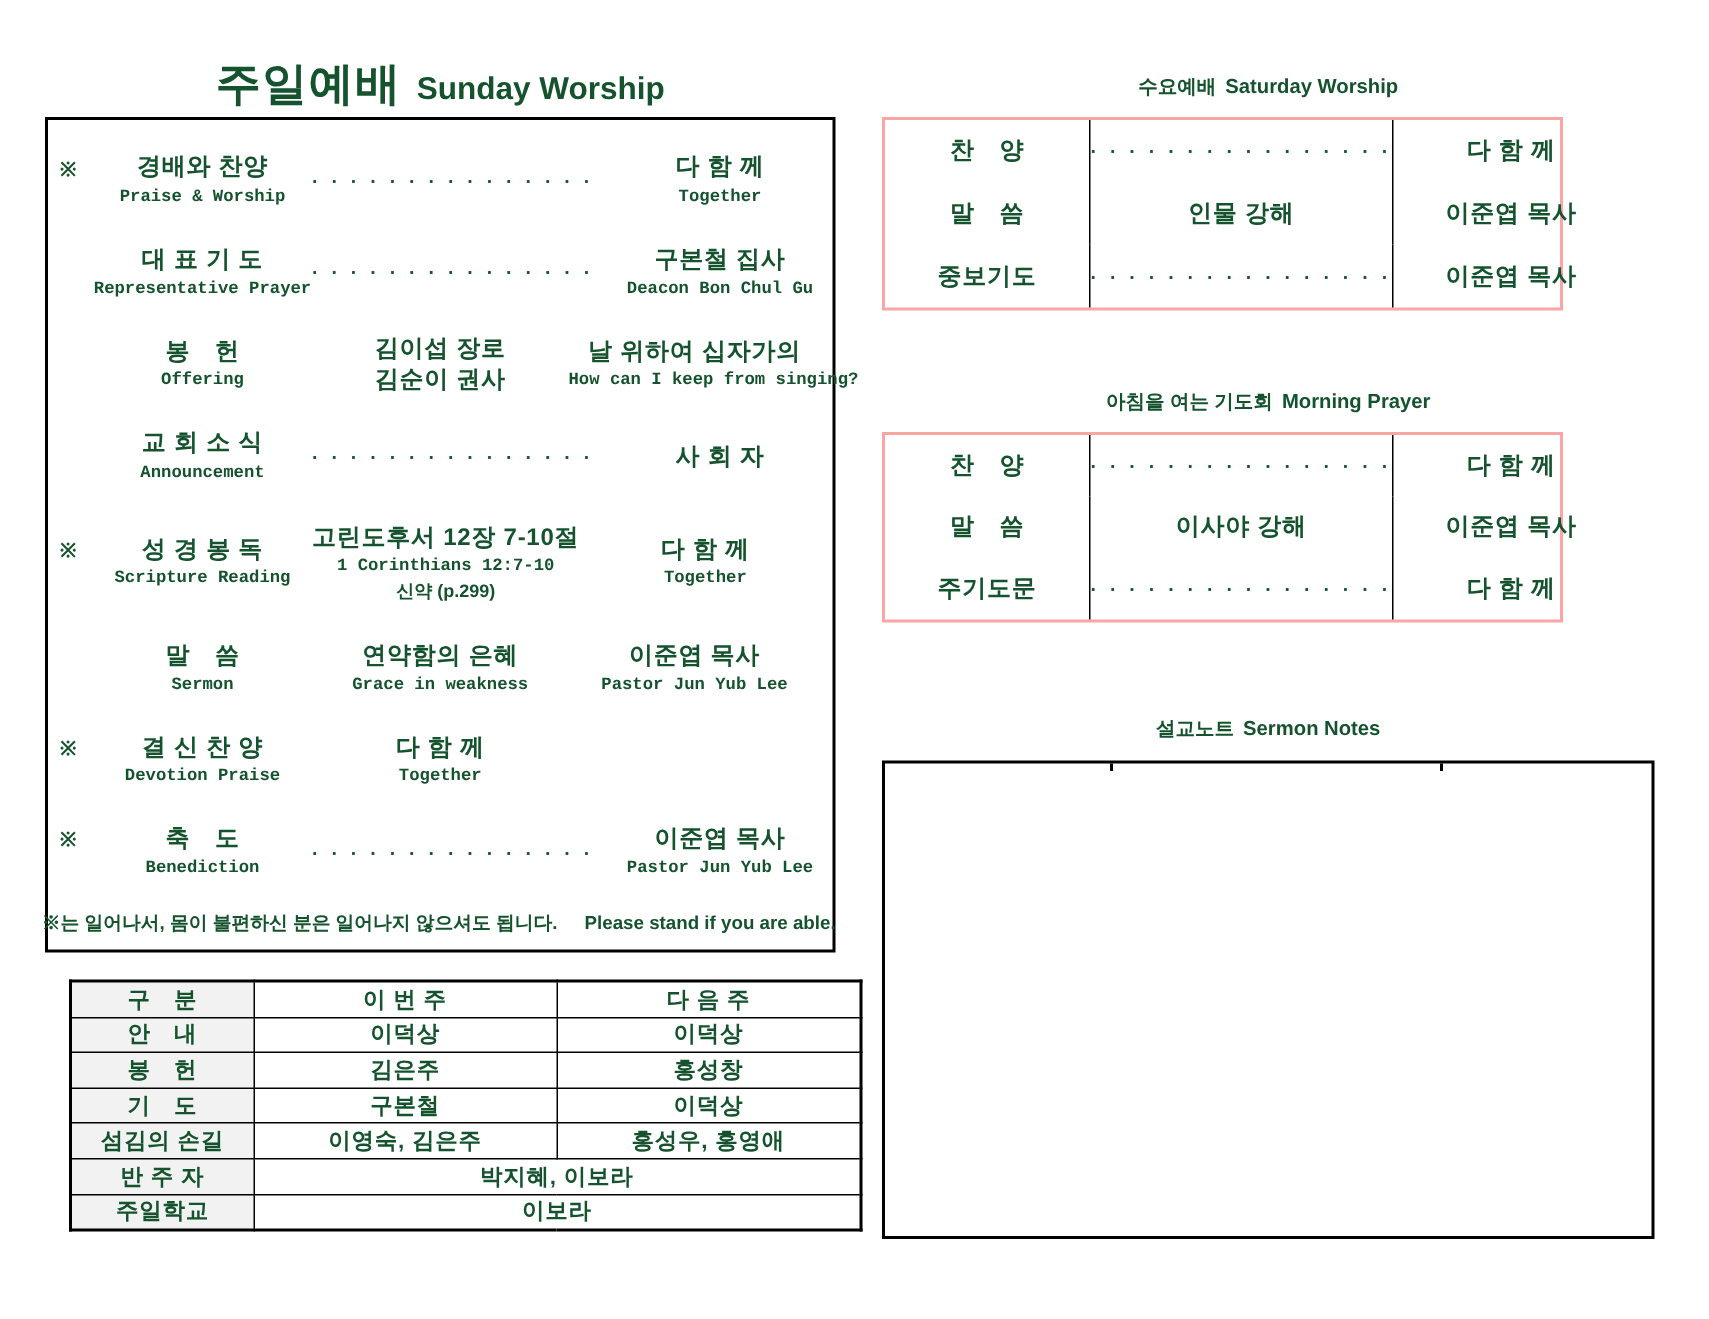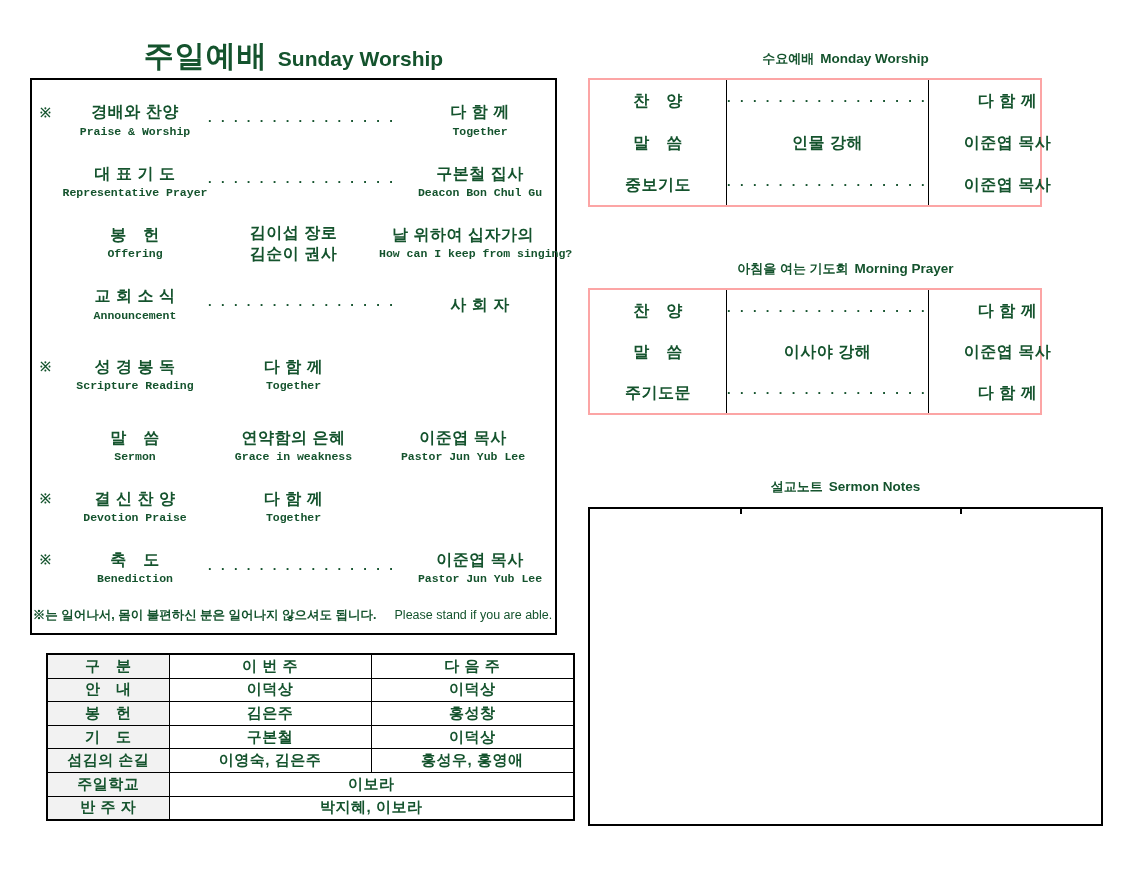--- a/index.html
+++ b/index.html
@@ -27,21 +27,21 @@
   .w-row{display:grid;grid-template-columns:24px 146px 1fr 168px;align-items:center;flex:1;}
   .w-row.tall{flex:1.3;}
   .cell{text-align:center;}
   .main{font-size:16px;font-weight:800;line-height:1.32;letter-spacing:.5px;white-space:nowrap;}
   .sub{font-size:11.5px;font-weight:600;line-height:1.5;white-space:nowrap;font-family:Liberation Mono, monospace;}
   .sub-bold{font-size:12px;font-weight:700;line-height:1.4;white-space:nowrap;}
   .dots{font-size:13px;font-weight:800;letter-spacing:2.5px;white-space:nowrap;}
   .star{font-size:13px;font-weight:700;text-align:left;padding-left:2px;transform:translateY(-9px);}
   .footnote{height:32px;display:flex;align-items:center;justify-content:center;gap:18px;white-space:nowrap;}
   .fn-ko{font-size:12.5px;font-weight:700;}
-  .fn-en{font-size:12.5px;font-weight:400;}
+  .fn-en{font-size:12.5px;font-weight:700;}
 
   
   .duty{
     position:absolute;left:30px;top:653px;width:527px;
     border-collapse:collapse;table-layout:fixed;border:2px solid #000;margin-left:16px;
   }
   .duty td{
     border:1px solid #000;height:22.6px;padding:0;
     font-size:15px;font-weight:700;text-align:center;vertical-align:middle;
     letter-spacing:.5px;white-space:nowrap;
@@ -133,20 +133,25 @@
       <div class="cell">
         <div class="main">사 회 자</div>
       </div>
     </div>
 
     <div class="w-row tall">
       <div class="star">※</div>
       <div class="cell">
         <div class="main">성 경 봉 독</div>
         <div class="sub">Scripture Reading</div>
+      </div>
+      <div class="cell">
+        <div class="main">고린도후서 12장 7-10절</div>
+        <div class="sub">1 Corinthians 12:7-10</div>
+        <div class="sub-bold">신약 (p.299)</div>
       </div>
       <div class="cell">
         <div class="main">다 함 께</div>
         <div class="sub">Together</div>
       </div>
     </div>
 
     <div class="w-row">
       <div class="star"></div>
       <div class="cell">
@@ -222,32 +227,32 @@
       <td class="rh">기　도</td>
       <td>구본철</td>
       <td>이덕상</td>
     </tr>
     <tr>
       <td class="rh">섬김의 손길</td>
       <td>이영숙, 김은주</td>
       <td>홍성우, 홍영애</td>
     </tr>
     <tr>
+      <td class="rh">반 주 자</td>
+      <td colspan="2">박지혜, 이보라</td>
+    </tr>
+    <tr>
       <td class="rh">주일학교</td>
       <td colspan="2">이보라</td>
     </tr>
-    <tr>
-      <td class="rh">반 주 자</td>
-      <td colspan="2">박지혜, 이보라</td>
-    </tr>
   </tbody>
     </table>
 
   <div class="sec-title wed">
-    <span class="sec-ko">수요예배</span><span class="sec-en">Monday Worship</span>
+    <span class="sec-ko">수요예배</span><span class="sec-en">Saturday Worship</span>
   </div>
   <div class="side-box wed">
     <div class="sc c1 main">찬　양</div>
     <div class="sc c2 dots">· · · · · · · · · · · · · · · ·</div>
     <div class="sc c3 main">다 함 께</div>
     <div class="sc c1 main">말　씀</div>
     <div class="sc c2 main">인물 강해</div>
     <div class="sc c3 main">이준엽 목사</div>
     <div class="sc c1 main">중보기도</div>
     <div class="sc c2 dots">· · · · · · · · · · · · · · · ·</div>

